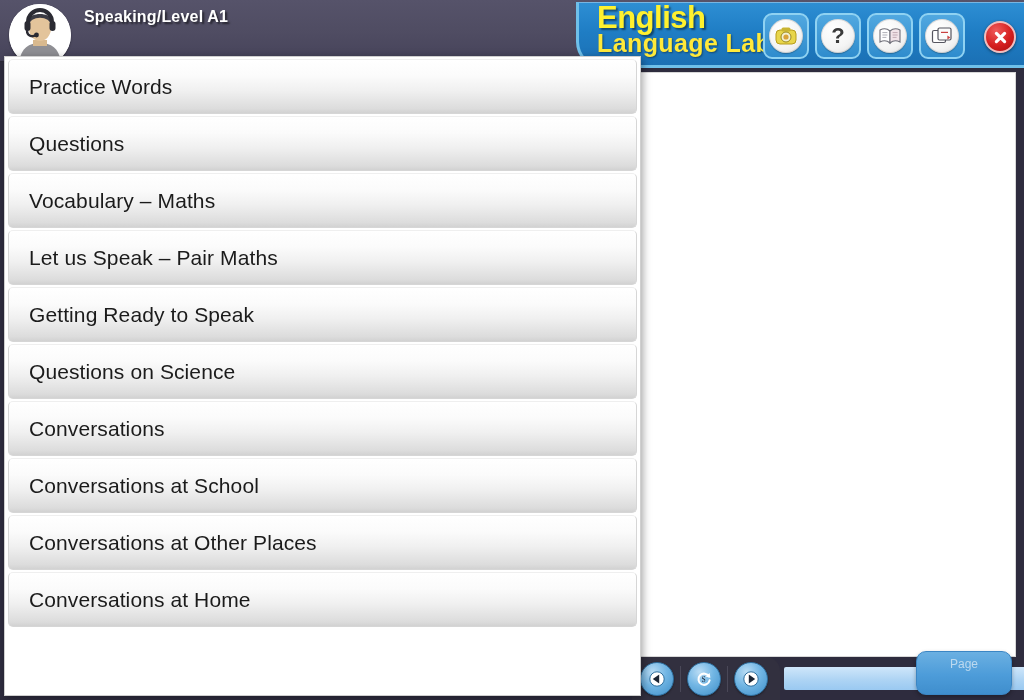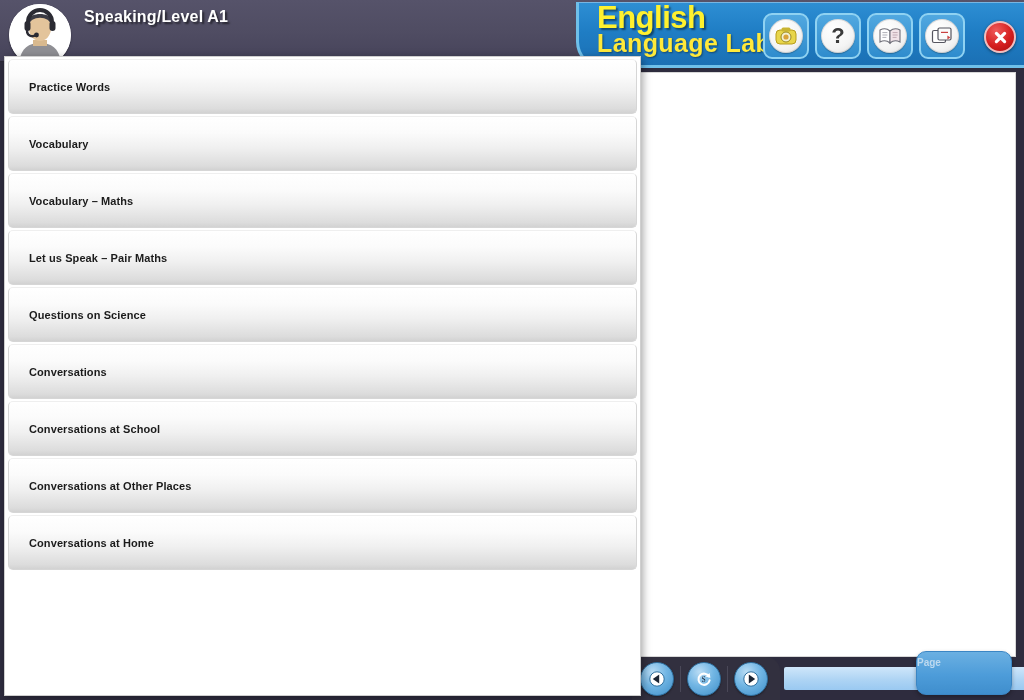--- a/index.html
+++ b/index.html
@@ -171,22 +171,22 @@
         #d2d2d2 100%);
     border: 1px solid #d6d6d6;
     border-top-color: #efefef;
     display: flex;
     align-items: center;
     cursor: pointer;
     box-shadow: inset 0 1px 0 rgba(255,255,255,.9);
   }
   .list-row-label {
     padding-left: 20px;
-    font-size: 11px;
-    font-weight: bold;
+    font-size: 21px;
+    font-weight: normal;
     color: #1b1b1b;
     letter-spacing: .1px;
     white-space: nowrap;
   }
 
   
   .bottom-bar {
     position: absolute;
     left: 632px; top: 657px;
     width: 392px;
@@ -228,28 +228,27 @@
     cursor: pointer;
   }
   .page-btn {
     position: absolute;
     left: 284px; top: -6px;
     width: 96px; height: 44px;
     border-radius: 10px;
     background: linear-gradient(180deg, #6bb0e2 0%, #4d9cd9 55%, #3f8ecd 100%);
     border: 1px solid #3b86c4;
     color: #bcd9ef;
-    font-size: 10px;
+    font-size: 12px;
     display: flex;
     align-items: flex-start;
-    justify-content: flex-start;
+    justify-content: center;
     padding-top: 5px;
     cursor: pointer;
     box-shadow: 0 2px 4px rgba(0,0,0,.3);
-    font-weight: bold;
   }
 
   
   .ghost {
     position: absolute;
     background: rgba(160,190,220,.30);
     border-radius: 3px;
   }
 </style>
 </head>
@@ -360,29 +359,32 @@
       </svg>
     </div>
   </div>
 
   <div class="list-panel">
     <div id="menu-list">
         <div class="list-row">
           <span class="list-row-label">Practice Words</span>
         </div>
         <div class="list-row">
-          <span class="list-row-label">Vocabulary</span>
+          <span class="list-row-label">Questions</span>
         </div>
         <div class="list-row">
           <span class="list-row-label">Vocabulary – Maths</span>
         </div>
         <div class="list-row">
           <span class="list-row-label">Let us Speak – Pair Maths</span>
         </div>
         <div class="list-row">
+          <span class="list-row-label">Getting Ready to Speak</span>
+        </div>
+        <div class="list-row">
           <span class="list-row-label">Questions on Science</span>
         </div>
         <div class="list-row">
           <span class="list-row-label">Conversations</span>
         </div>
         <div class="list-row">
           <span class="list-row-label">Conversations at School</span>
         </div>
         <div class="list-row">
           <span class="list-row-label">Conversations at Other Places</span>

